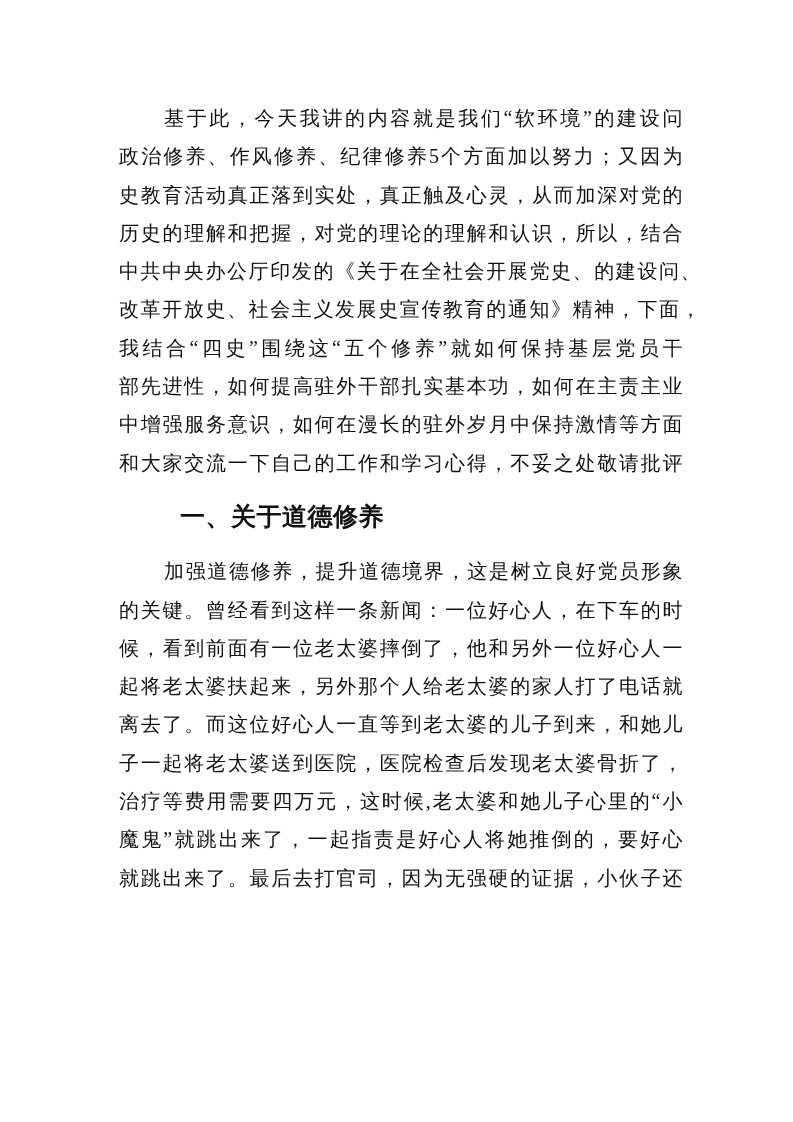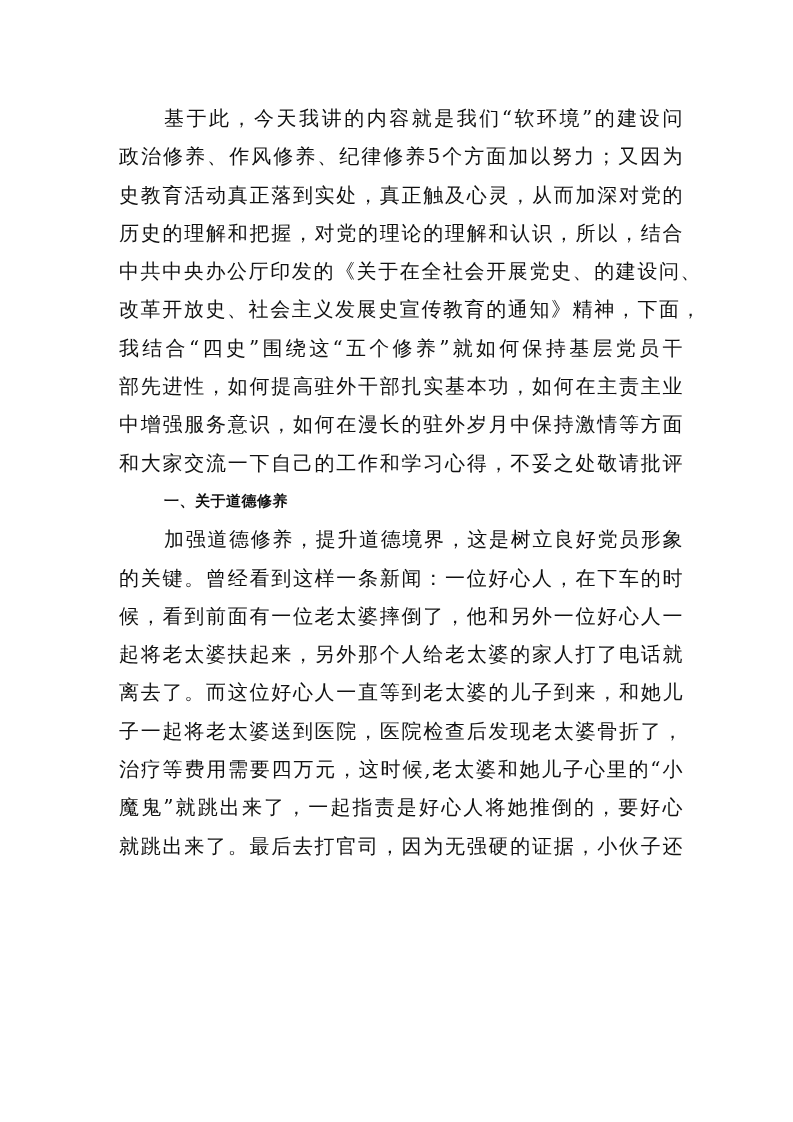--- a/index.html
+++ b/index.html
@@ -14,28 +14,28 @@
       font-size: 20px;
     }
     .para {
       margin: 0;
       line-height: 38.3px;
       text-align: justify;
       text-justify: inter-character;
       letter-spacing: 1.6px;
       word-break: break-all;
     }
-    .para.indent { text-indent: 45px; }
+    .para.indent { text-indent: 45px; font-family: Liberation Serif, serif; }
     .heading {
-      margin: 0;
+      margin: 16px;
       line-height: 38.3px;
       padding-left: 45px;
       font-family: "DejaVu Sans", "Liberation Sans", sans-serif;
       font-weight: bold;
-      font-size: 15px;
+      font-size: 25px;
       letter-spacing: 0.5px;
     }
     .line { display: block; white-space: nowrap; text-align-last: justify; text-align: justify; }
     .line.last { text-align-last: left; }
   </style>
 </head>
 <body>
 
 <div class="page">
   <div class="para indent">

